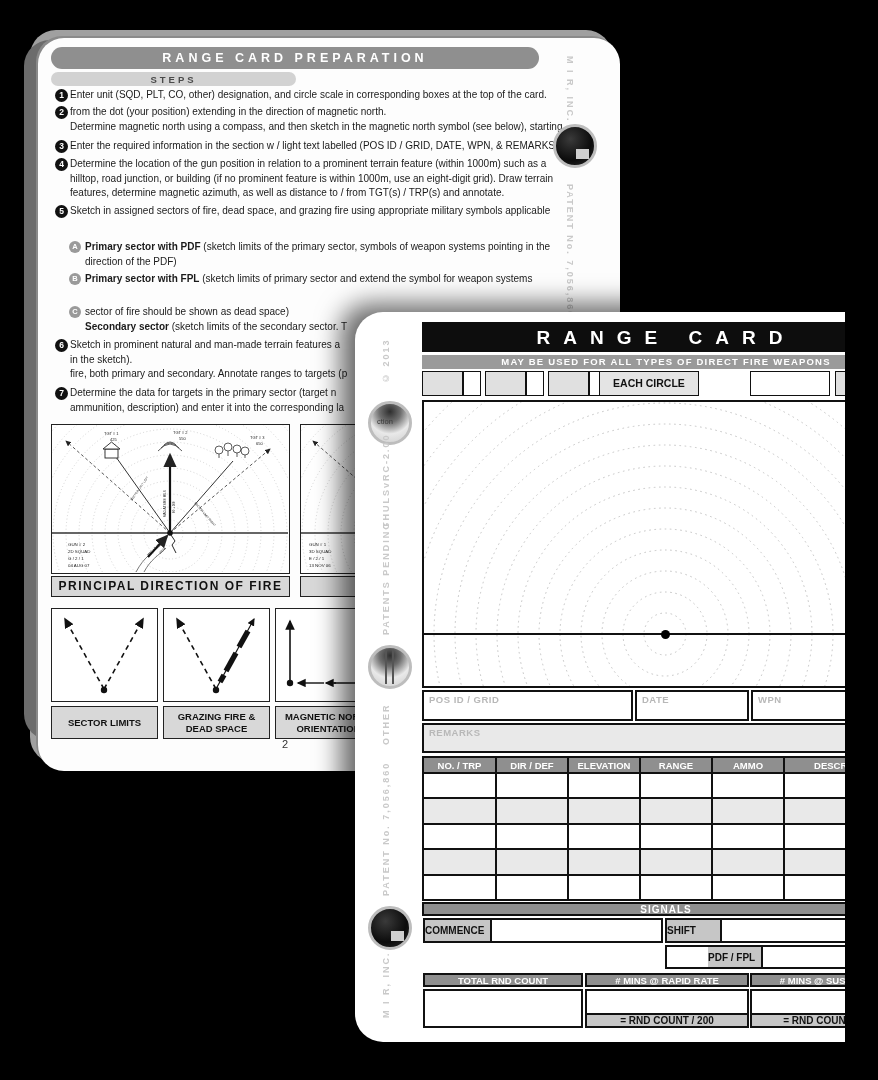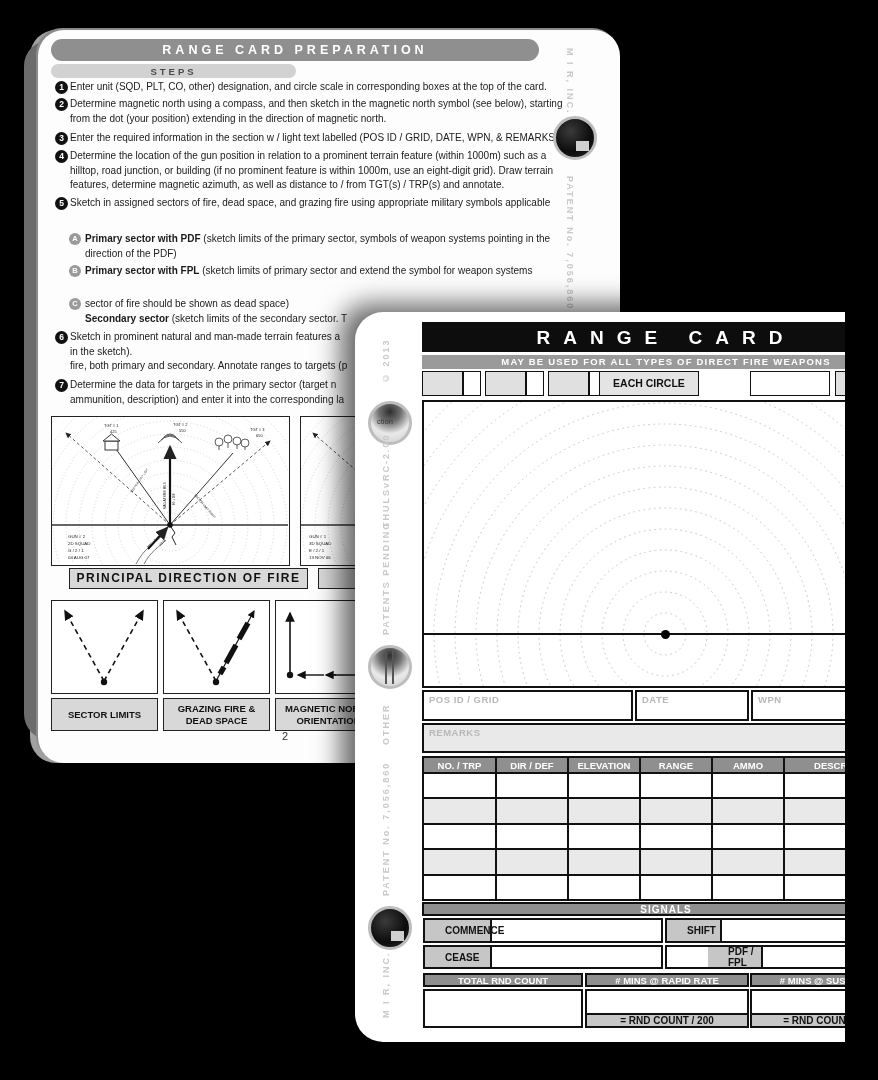--- a/index.html
+++ b/index.html
@@ -1,38 +1,38 @@
 <!DOCTYPE html>
 <html><head>
 <meta charset="utf-8">
 <style>
   html,body{margin:0;padding:0;background:#000;}
   #stage{position:relative;width:878px;height:1080px;background:#000;overflow:hidden;
          font-family:"Liberation Sans",sans-serif;}
   
   .stack{position:absolute;width:582px;height:733px;border-radius:26px;}
-  #back-card{position:absolute;left:38px;top:30px;width:582px;height:733px;background:#fdfdfd;
+  #back-card{position:absolute;left:38px;top:38px;width:582px;height:733px;background:#fdfdfd;
              border-radius:26px;box-shadow:-2px -2px 0 #8a8a8a;}
   .pill-title{position:absolute;left:13px;top:9px;width:488px;height:22px;border-radius:11px;
               background:#8f8f8f;color:#fff;font-weight:bold;font-size:12.5px;letter-spacing:4px;
               text-align:center;line-height:23px;}
   .pill-steps{position:absolute;left:13px;top:34px;width:245px;height:14px;border-radius:7px;
               background:#d2d2d2;color:#4a4a4a;font-weight:bold;font-size:9.5px;letter-spacing:3px;
               text-align:center;line-height:15px;}
   .step{position:absolute;left:0;width:540px;color:#1a1a1a;}
   .snum{position:absolute;left:17px;top:1px;width:13px;height:13px;border-radius:50%;background:#111;
         color:#fff;font-size:8.5px;font-weight:bold;text-align:center;line-height:13px;}
   .sletter{position:absolute;left:31px;top:1px;width:12px;height:12px;border-radius:50%;background:#9a9a9a;
         color:#fff;font-size:7.5px;font-weight:bold;text-align:center;line-height:12px;}
   .slines{position:absolute;left:32px;top:0;}
   .slines.sub{left:47px;}
   .sline{white-space:nowrap;font-size:10px;line-height:14.5px;}
   .dpanel{position:absolute;top:386px;width:239px;height:150px;border:1.5px solid #222;background:#fff;box-sizing:border-box;}
   .dbar{position:absolute;top:538px;height:21px;background:#d8d8d8;border:1.5px solid #222;box-sizing:border-box;
-        font-weight:bold;font-size:12px;letter-spacing:1.5px;text-align:center;line-height:19px;color:#111;margin-left:18px;}
+        font-weight:bold;font-size:12px;letter-spacing:1.5px;text-align:center;line-height:19px;color:#111;}
   .symbox{position:absolute;top:570px;width:107px;height:94px;border:1.5px solid #222;background:#fff;box-sizing:border-box;}
   .symlabel{position:absolute;top:668px;width:107px;height:33px;border:1.5px solid #222;background:#d8d8d8;box-sizing:border-box;
         font-weight:bold;font-size:9.5px;color:#111;text-align:center;display:flex;flex-direction:column;justify-content:center;line-height:12px;}
   .pagenum{position:absolute;left:244px;top:700px;font-size:11px;color:#333;}
   
   .vt{position:absolute;color:#c9c9c9;font-size:9px;font-weight:600;letter-spacing:2px;white-space:nowrap;}
   .vt-cw{writing-mode:vertical-rl;}
   .vt-ccw{writing-mode:vertical-rl;transform:rotate(180deg);}
   
   .hole{position:absolute;width:38px;height:38px;border-radius:50%;border:3px solid #bdbdbd;
@@ -61,21 +61,21 @@
   #fc-table{position:absolute;left:0;top:444px;width:488px;height:145px;border:2px solid #111;box-sizing:border-box;background:#fff;}
   .th-bg{position:absolute;left:0;top:0;width:484px;height:14px;background:#8f8f8f;}
   .th{position:absolute;top:0;height:14px;color:#fff;font-weight:bold;font-size:9.5px;text-align:center;line-height:15px;}
   .tv{position:absolute;top:0;width:2px;height:141px;background:#111;}
   .tb{position:absolute;left:0;width:484px;height:2px;background:#111;}
   .trow{position:absolute;left:0;width:484px;height:25.4px;}
   .sigbar{position:absolute;left:0;top:590px;width:488px;height:14px;background:#8f8f8f;border:2px solid #111;box-sizing:border-box;
           color:#fff;font-weight:bold;font-size:10px;letter-spacing:1px;text-align:center;line-height:11px;}
   .sigbox{position:absolute;box-sizing:border-box;border:2px solid #111;background:#fff;}
   .siglab{position:absolute;left:0;top:0;bottom:0;background:#c6c6c6;border-right:2px solid #111;box-sizing:border-box;
-          color:#111;font-weight:bold;font-size:10px;display:flex;align-items:center;padding-left:20px;}
+          color:#111;font-weight:bold;font-size:10px;display:flex;align-items:center;padding-left:0;}
   .tot-h{position:absolute;top:661px;height:14px;background:#8f8f8f;border:2px solid #111;box-sizing:border-box;
          color:#fff;font-weight:bold;font-size:9.5px;text-align:center;line-height:11px;}
   .tot-box{position:absolute;top:677px;box-sizing:border-box;border:2px solid #111;background:#fff;}
   .tot-bar{position:absolute;height:15px;background:#c6c6c6;border:2px solid #111;box-sizing:border-box;
            color:#111;font-weight:bold;font-size:10px;text-align:center;line-height:12px;}
   svg text{font-family:"Liberation Sans",sans-serif;}
 </style>
 </head>
 <body>
 
@@ -91,22 +91,22 @@
     <div id="steps">
         <div class="step" style="top: 50px;">
           <span class="snum">1</span>
           <div class="slines">
             <div class="sline">Enter unit (SQD, PLT, CO, other) designation, and circle scale in corresponding boxes at the top of the card.</div>
           </div>
         </div>
         <div class="step" style="top: 67px;">
           <span class="snum">2</span>
           <div class="slines">
+            <div class="sline">from the dot (your position) extending in the direction of magnetic north.</div>
             <div class="sline">Determine magnetic north using a compass, and then sketch in the magnetic north symbol (see below), starting</div>
-            <div class="sline">from the dot (your position) extending in the direction of magnetic north.</div>
           </div>
         </div>
         <div class="step" style="top: 101px;">
           <span class="snum">3</span>
           <div class="slines">
             <div class="sline">Enter the required information in the section w / light text labelled (POS ID / GRID, DATE, WPN, &amp; REMARKS).</div>
           </div>
         </div>
         <div class="step" style="top: 119px;">
           <span class="snum">4</span>
@@ -430,23 +430,20 @@
           <div class="tb" style="top: 115.6px;"></div>
         </div>
 
       <div class="sigbar">SIGNALS</div>
       <div class="sigbox" style="left:1px;top:606px;width:240px;height:25px;">
         <span class="siglab" style="width:67px;">COMMENCE</span>
       </div>
       <div class="sigbox" style="left:243px;top:606px;width:245px;height:25px;">
         <span class="siglab" style="width:55px;">SHIFT</span>
       </div>
-      <div class="sigbox" style="left:1px;top:633px;width:240px;height:24px;">
-        <span class="siglab" style="width:67px;">CEASE</span>
-      </div>
       <div class="sigbox" style="left:243px;top:633px;width:245px;height:24px;">
         <span class="siglab" style="width:55px;margin-left:41px;">PDF / FPL</span>
       </div>
 
       <div class="tot-h" style="left:1px;width:160px;">TOTAL RND COUNT</div>
       <div class="tot-h" style="left:163px;width:164px;"># MINS @ RAPID RATE</div>
       <div class="tot-h" style="left:328px;width:160px;"># MINS @ SUSTAINED</div>
       <div class="tot-box" style="left:1px;width:160px;height:39px;"></div>
       <div class="tot-box" style="left:163px;width:164px;height:26px;"></div>
       <div class="tot-bar" style="left:163px;top:701px;width:164px;">= RND COUNT / 200</div>

